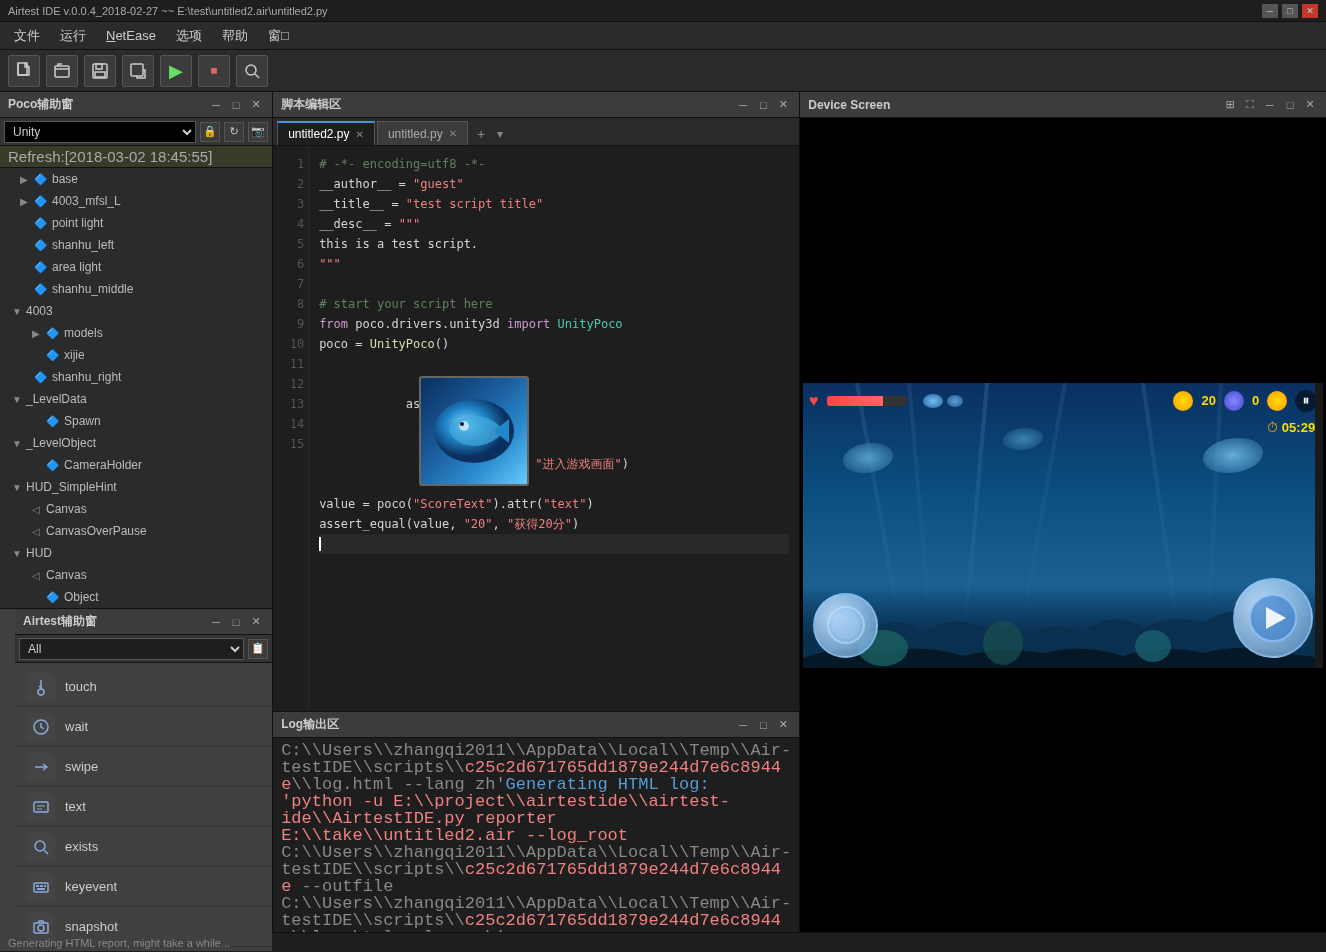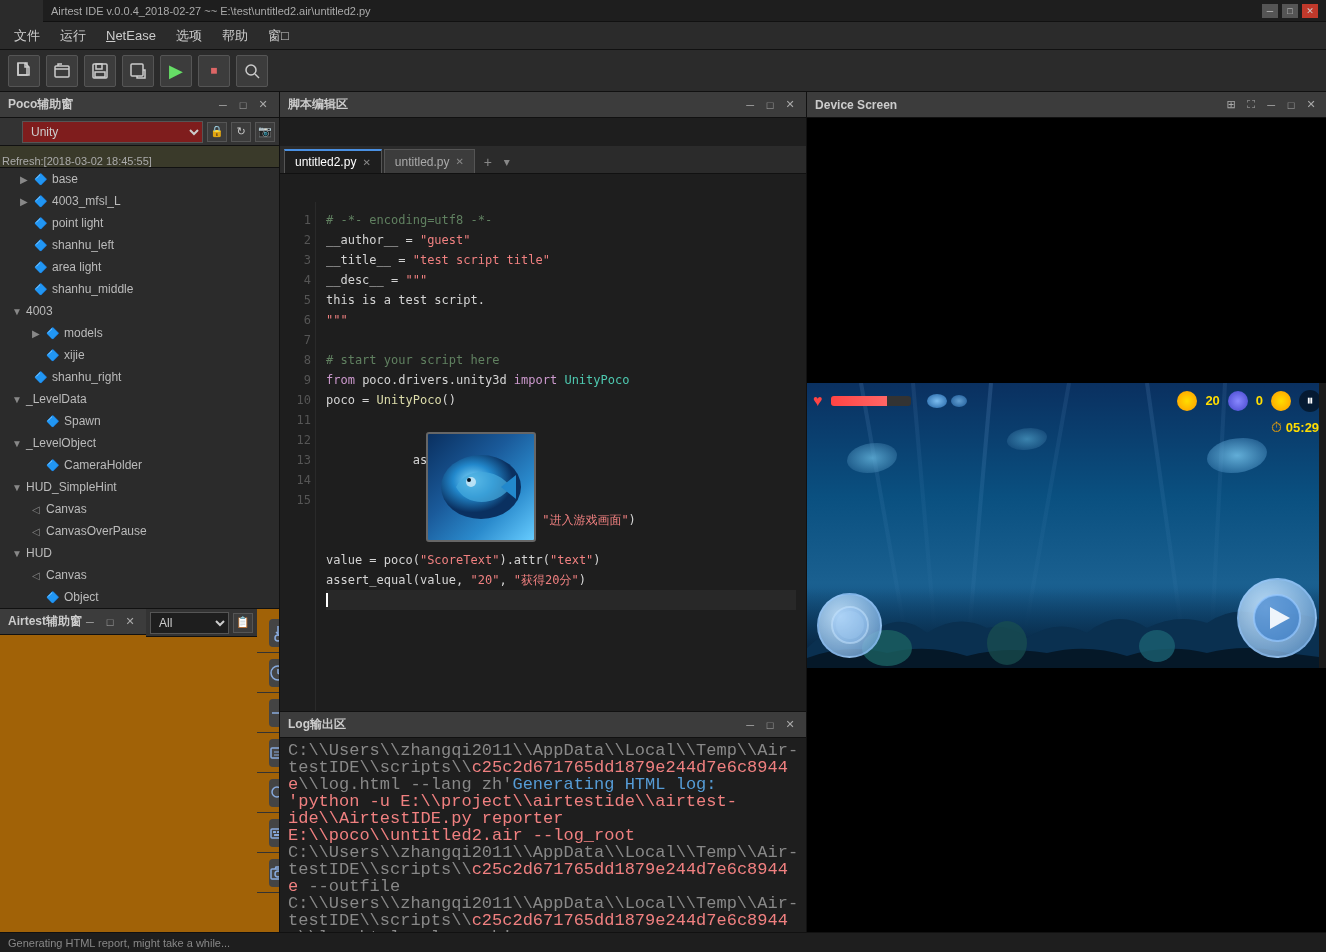--- a/index.html
+++ b/index.html
@@ -16,21 +16,20 @@
     
     #title-bar {
       height: 22px;
       background: #1e1e1e;
       display: flex;
       align-items: center;
       padding: 0 8px;
       font-size: 11px;
       color: #aaa;
       border-bottom: 1px solid #111;
-      margin-left: 43px;
     }
     #title-bar .title-text { flex: 1; }
     #title-bar .win-controls { display: flex; gap: 4px; }
     .win-btn {
       width: 16px; height: 14px;
       background: #555;
       border: none;
       color: #ccc;
       font-size: 9px;
       cursor: pointer;
@@ -122,44 +121,43 @@
       background: #333;
       display: flex;
       align-items: center;
       padding: 0 4px;
       gap: 4px;
       border-bottom: 1px solid #111;
     }
     .poco-select {
       flex: 1;
       height: 22px;
-      background: #7f1d1d;
+      background: #000000;
       border: 1px solid #555;
       color: #ccc;
       font-size: 12px;
       padding: 0 4px;
-      margin-left: 18px;
     }
     .poco-toolbar-btn {
       width: 20px; height: 20px;
       background: #3c3c3c;
       border: 1px solid #555;
       cursor: pointer;
       display: flex; align-items: center; justify-content: center;
       color: #ccc;
       font-size: 11px;
     }
 
     .refresh-bar {
       height: 22px;
       background: #3a3a2a;
       display: flex;
-      align-items: flex-end;
-      padding: 0 2px;
-      font-size: 11px;
+      align-items: center;
+      padding: 0 8px;
+      font-size: 15px;
       color: #aaa;
       border-bottom: 1px solid #111;
     }
 
     .tree-container {
       flex: 1;
       overflow-y: auto;
       background: #2b2b2b;
     }
     .tree-item {
@@ -171,22 +169,23 @@
       font-size: 12px;
       color: #bbb;
     }
     .tree-arrow { width: 14px; color: #888; font-size: 10px; }
     .tree-icon { width: 16px; color: #88aacc; font-size: 11px; margin-right: 2px; }
 
     
     #airtest-panel {
       height: 380px;
       display: flex;
-      flex-direction: row;
-      background: #a16207;
+      flex-direction: column;
+      background: #404040;
+      padding-left: 15px;
     }
     .airtest-toolbar {
       height: 28px;
       background: #333;
       display: flex;
       align-items: center;
       padding: 0 4px;
       gap: 4px;
       border-bottom: 1px solid #111;
     }
@@ -230,21 +229,20 @@
       flex-direction: column;
       background: #1e1e1e;
     }
 
     
     #code-editor {
       flex: 1;
       display: flex;
       flex-direction: column;
       border-bottom: 1px solid #111;
-      gap: 28px;
     }
     .editor-header {
       height: 26px;
       background: #3c3c3c;
       display: flex;
       align-items: center;
       padding: 0 8px;
       border-bottom: 1px solid #111;
     }
     .editor-title { flex: 1; font-size: 12px; font-weight: bold; color: #ccc; }
@@ -828,21 +826,21 @@
           <span class="panel-icon-btn">□</span>
           <span class="panel-icon-btn">✕</span>
         </div>
       </div>
       <div class="log-content">
         <div><span class="log-path">C:\\Users\\zhangqi2011\\AppData\\Local\\Temp\\Air-</span></div>
         <div><span class="log-path">testIDE\\scripts\\</span><span class="log-highlight">c25c2d671765dd1879e244d7e6c8944</span></div>
         <div><span class="log-highlight">e</span><span class="log-path">\\log.html --lang zh'</span><span class="log-keyword">Generating HTML log:</span></div>
         <div><span class="log-highlight">'python -u E:\\project\\airtestide\\airtest-</span></div>
         <div><span class="log-highlight">ide\\AirtestIDE.py reporter</span></div>
-        <div><span class="log-highlight">E:\\poco\\untitled2.air --log_root</span></div>
+        <div><span class="log-highlight">E:\\take\\untitled2.air --log_root</span></div>
         <div><span class="log-path">C:\\Users\\zhangqi2011\\AppData\\Local\\Temp\\Air-</span></div>
         <div><span class="log-path">testIDE\\scripts\\</span><span class="log-highlight">c25c2d671765dd1879e244d7e6c8944</span></div>
         <div><span class="log-highlight">e</span><span class="log-path"> --outfile</span></div>
         <div><span class="log-path">C:\\Users\\zhangqi2011\\AppData\\Local\\Temp\\Air-</span></div>
         <div><span class="log-path">testIDE\\scripts\\</span><span class="log-highlight">c25c2d671765dd1879e244d7e6c8944</span></div>
         <div><span class="log-highlight">e</span><span class="log-path">\\log.html --lang zh'</span></div>
       </div>
     </div>
 
   </div>

